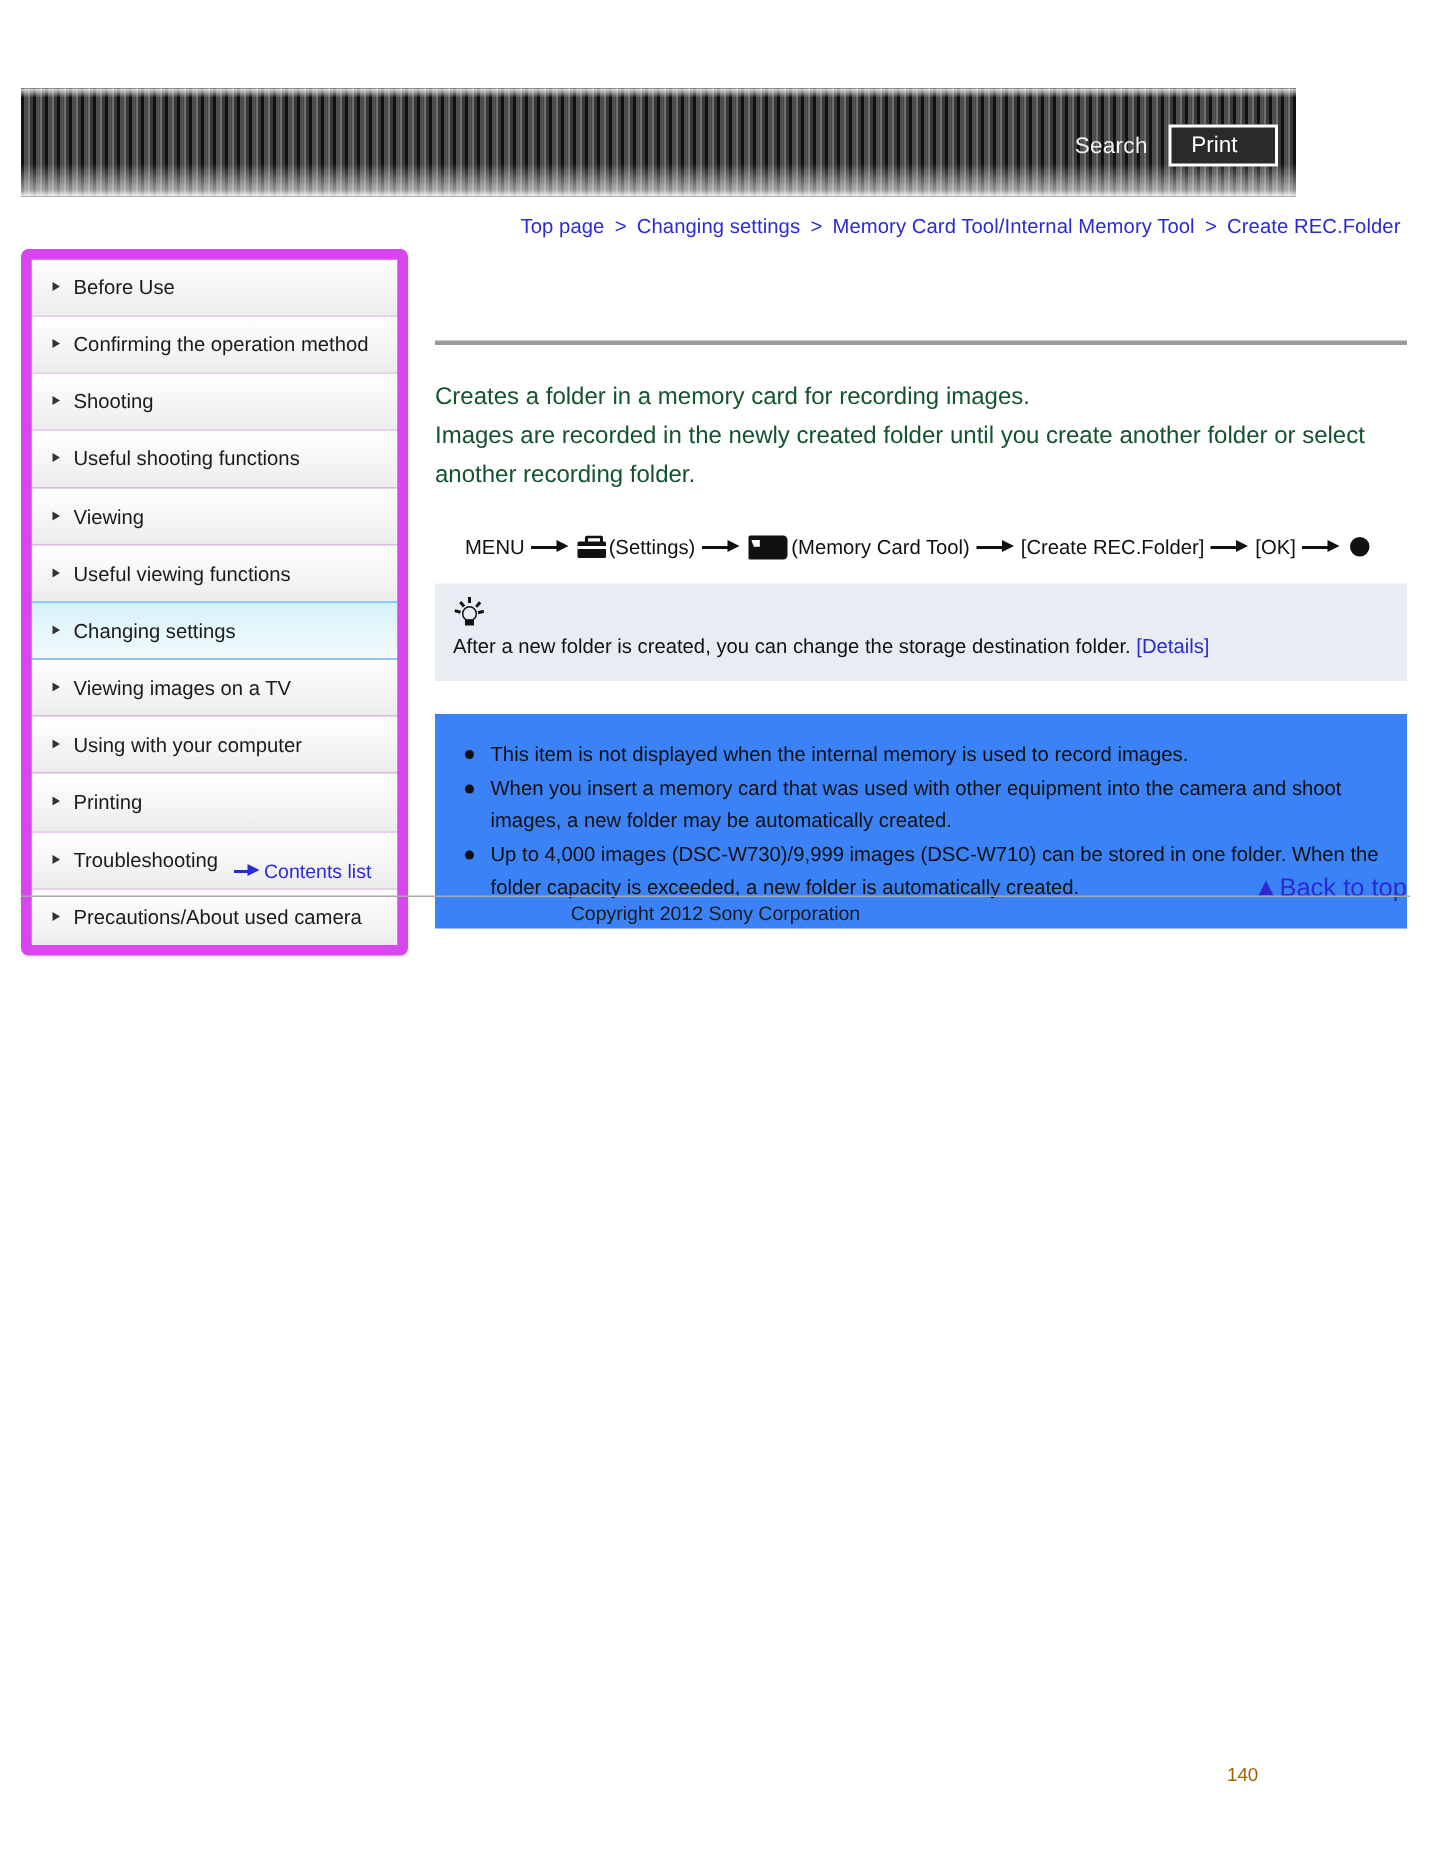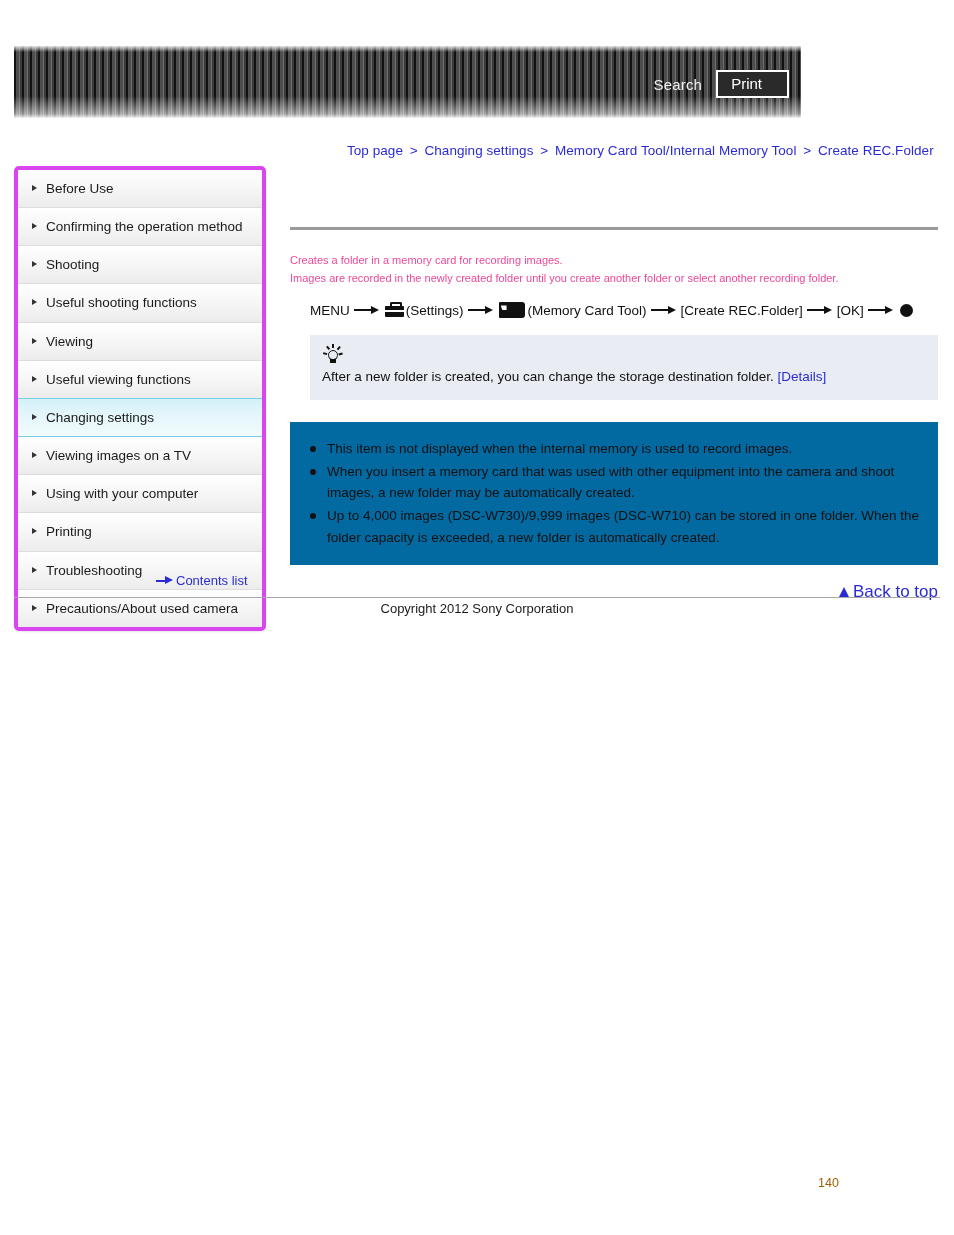--- a/index.html
+++ b/index.html
@@ -13,22 +13,22 @@
     font-family: "Liberation Sans", sans-serif;
     color: #000000;
     position: relative;
     overflow: hidden;
   }
 
   
   .header-band {
     position: absolute;
     left: 14px;
-    top: 46px;
-    width: 787px;
+    top: 59px;
+    width: 850px;
     height: 72px;
     background-color: #2b2b2b;
     background-image:
       linear-gradient(to bottom,
         rgba(255,255,255,0.00) 0px,
         rgba(255,255,255,0.00) 4px,
         rgba(255,255,255,0.00) 50px,
         rgba(255,255,255,0.55) 68px,
         rgba(255,255,255,0.95) 72px),
       repeating-linear-gradient(to right,
@@ -78,21 +78,21 @@
   }
   .breadcrumb .crumb { color: #2b2bd4; }
   .breadcrumb .sep { color: #2b2bd4; padding: 0 3px; }
 
   
   .sidebar {
     position: absolute;
     left: 14px;
     top: 166px;
     width: 244px;
-    border: 4px solid #d946ef;
+    border: 7px solid #d946ef;
     border-radius: 5px;
     background: #d946ef;
     box-shadow: 0 1px 2px rgba(0,0,0,0.10);
     overflow: hidden;
   }
   .nav-item {
     position: relative;
     padding: 9px 10px 9px 28px;
     font-size: 13.5px;
     color: #1a1a1a;
@@ -123,24 +123,24 @@
     left: 290px;
     top: 227px;
     width: 648px;
   }
   .content-rule {
     height: 3px;
     background: #9a9a9a;
     margin-bottom: 22px;
   }
   .intro {
-    font-size: 11px;
+    font-size: 16px;
     line-height: 1.62;
-    color: #ec4899;
-    margin: 0 0 12px 0;
+    color: #14532d;
+    margin: 0 0 24px 0;
   }
   .menu-path {
     font-size: 13.5px;
     color: #111111;
     margin: 0 0 14px 20px;
     display: flex;
     align-items: center;
     flex-wrap: wrap;
     gap: 0px;
     line-height: 1.6;
@@ -224,21 +224,20 @@
     flex: none;
     margin-left: 2px;
     vertical-align: middle;
   }
 
   
   .tip-box {
     background: #e9edf3;
     padding: 9px 4px 12px 12px;
     margin-top: 6px;
-    margin-left: 20px;
   }
   .bulb-ico {
     width: 18px; height: 22px;
     position: relative;
     margin-left: 2px;
     margin-bottom: 1px;
   }
   .bulb-ico .glass {
     position: absolute;
     left: 4px; top: 6px;
@@ -265,21 +264,21 @@
   .bulb-ico .r5 { left: 16.2px; top: 8px; transform: rotate(75deg); }
   .tip-text {
     font-size: 13.5px;
     color: #111111;
     line-height: 1.55;
   }
   .link { color: #2b2bd4; }
 
   
   .notes-box {
-    background: #0369a1;
+    background: #3b82f6;
     padding: 16px 18px 16px 16px;
     margin-top: 22px;
   }
   .notes-list {
     margin: 0;
     padding: 0;
     list-style: none;
   }
   .notes-list li {
     position: relative;

